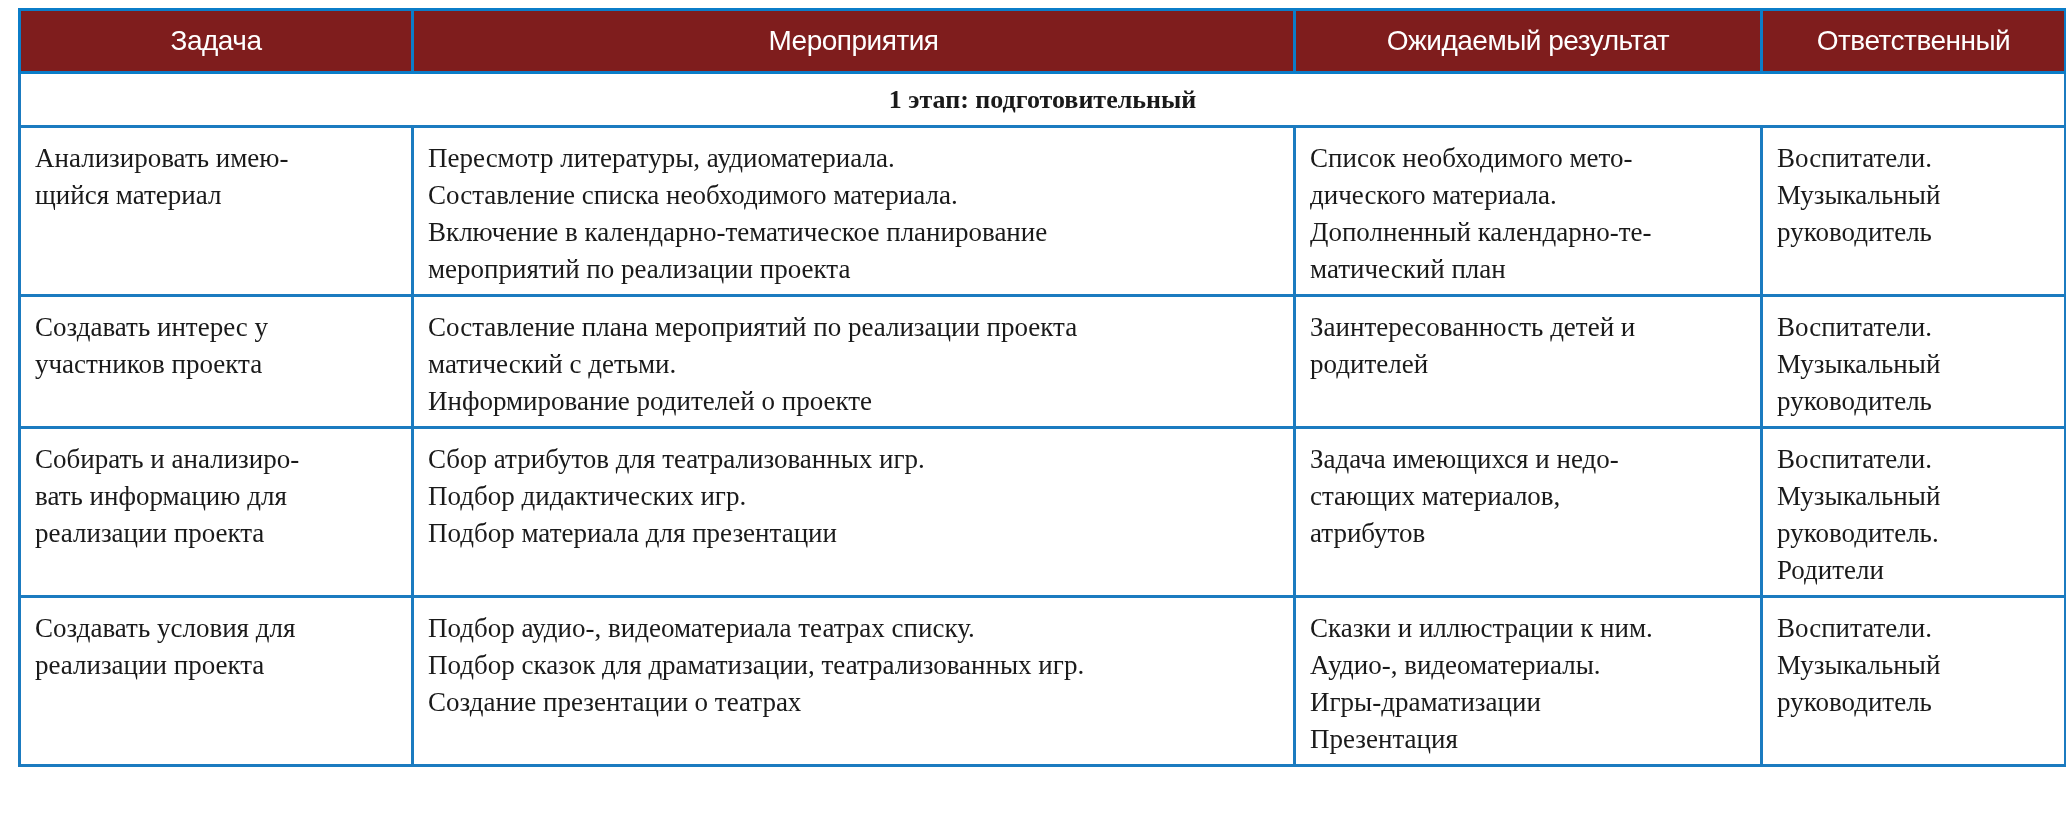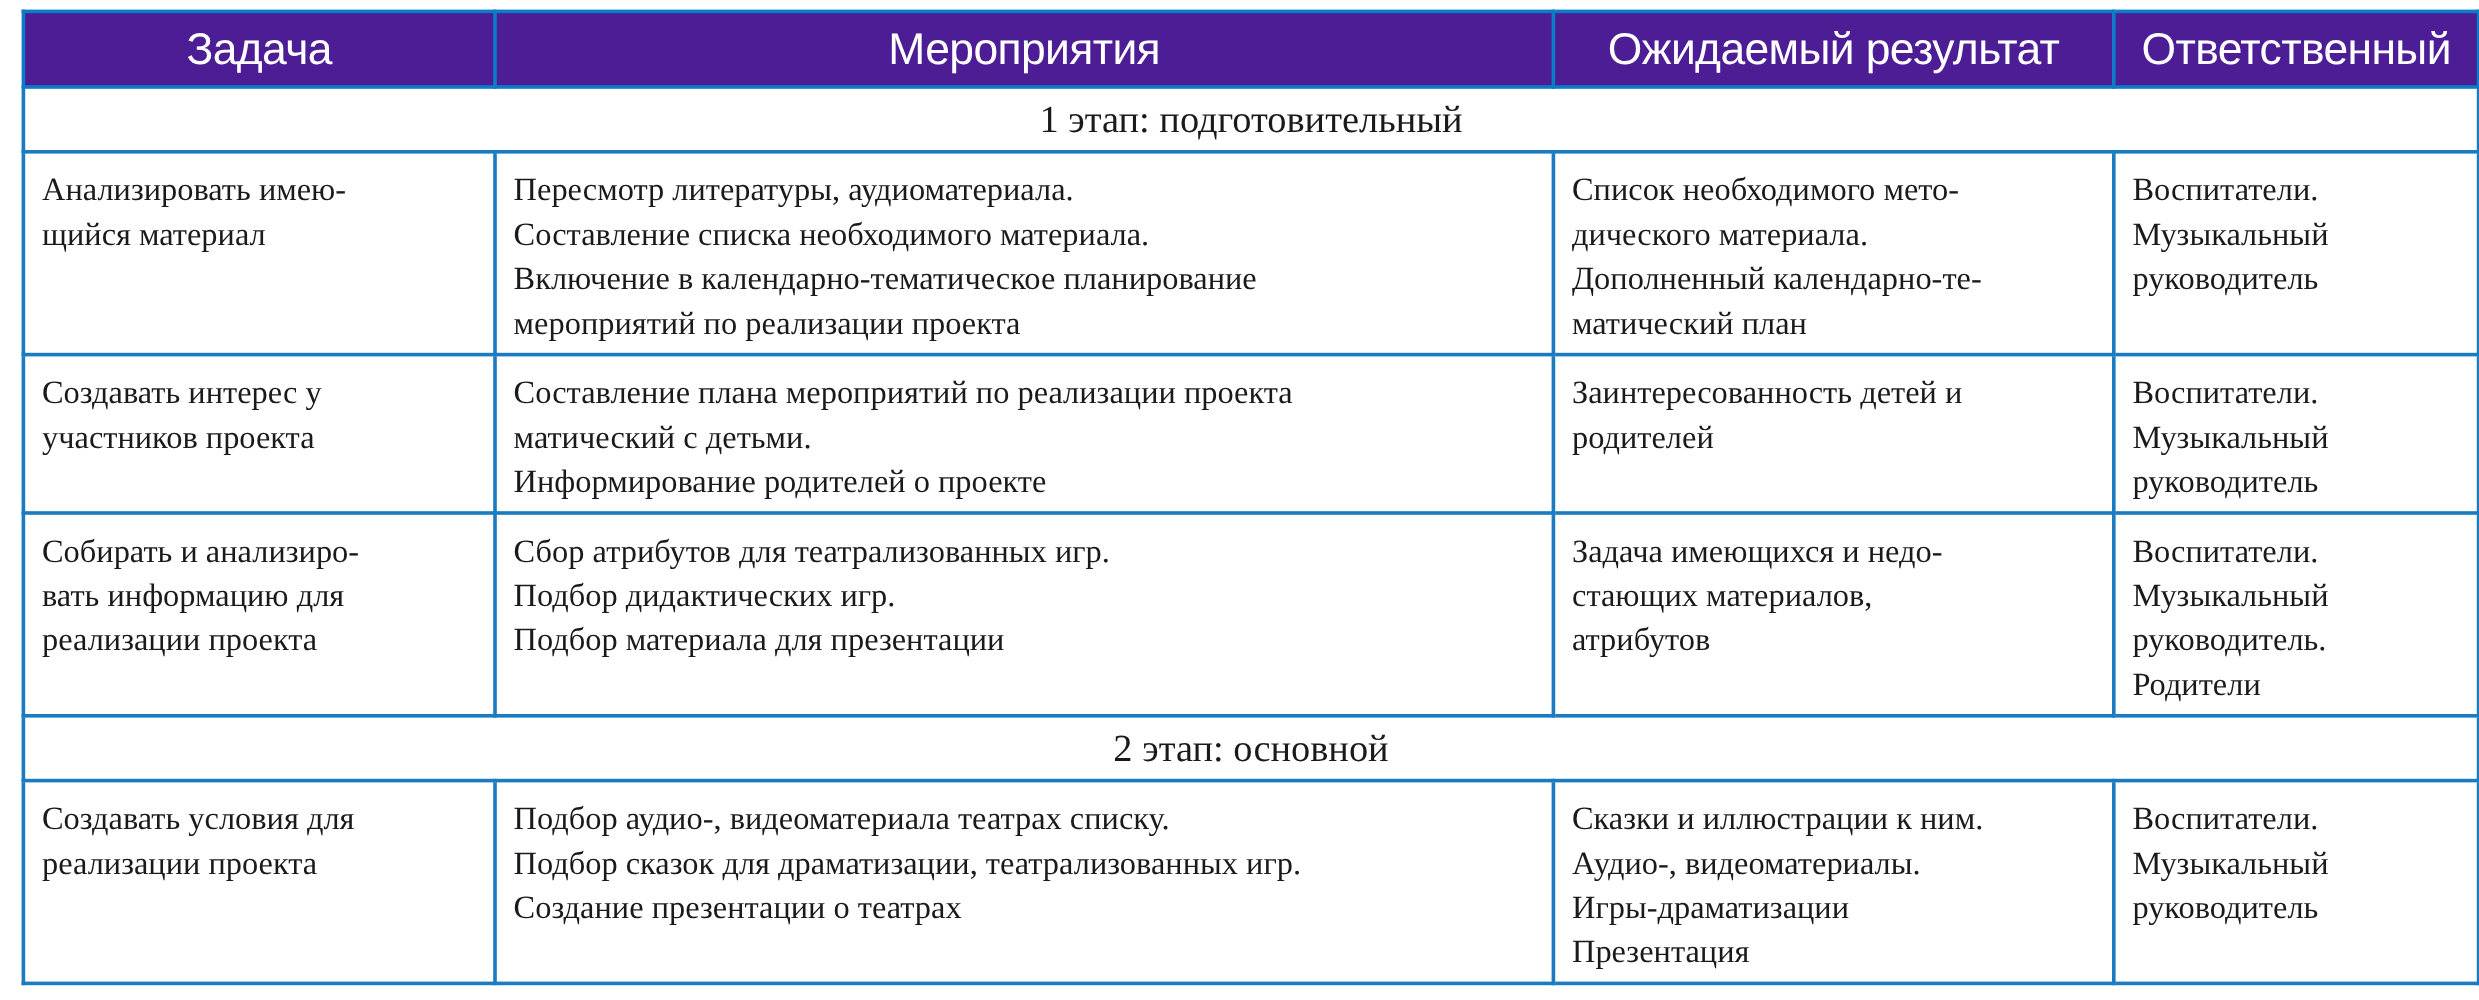--- a/index.html
+++ b/index.html
@@ -7,31 +7,31 @@
   .tbl {
     position:absolute; left:18px; top:8px; width:2046px;
     border-collapse:collapse; table-layout:fixed;
     font-family:"Liberation Serif", serif; color:#1a1a1a;
   }
   .tbl col.c1 { width:393px; }
   .tbl col.c2 { width:882px; }
   .tbl col.c3 { width:467px; }
   .tbl col.c4 { width:304px; }
   .tbl th {
-    background:#4c1d95; color:#ffffff; font-weight:normal;
+    background:#7f1d1d; color:#ffffff; font-weight:normal;
     font-family:"Liberation Sans", sans-serif;
-    font-size:37px; height:60px; padding:0; text-align:center;
+    font-size:28px; height:60px; padding:0; text-align:center;
     border:3px solid #0b7dc8; letter-spacing:-0.5px;
   }
   .tbl td {
     border:3px solid #1b7bc0; vertical-align:top;
     font-size:27px; line-height:37px; padding:12px 14px 6px 14px;
   }
   .tbl td.stage {
-    text-align:center; font-weight:normal; font-size:32px;
+    text-align:center; font-weight:bold; font-size:26px;
     padding:0; height:51px; vertical-align:middle;
   }
   .line { display:block; white-space:nowrap; }
   tr.r1 td { height:131px; }
   tr.r2 td { height:93px; }
   tr.r3 td { height:130px; }
   tr.r4 td { height:133px; }
 </style>
 </head>
 <body>
@@ -118,23 +118,20 @@
         <span class="line">атрибутов</span>
       </td>
       <td>
         <span class="line">Воспитатели.</span>
         <span class="line">Музыкальный</span>
         <span class="line">руководитель.</span>
         <span class="line">Родители</span>
       </td>
     </tr>
 
-    <tr>
-      <td colspan="4" class="stage">2 этап: основной</td>
-    </tr>
 
     <tr class="r4">
       <td>
         <span class="line">Создавать условия для</span>
         <span class="line">реализации проекта</span>
       </td>
       <td>
         <span class="line">Подбор аудио-, видеоматериала театрах списку.</span>
         <span class="line">Подбор сказок для драматизации, театрализованных игр.</span>
         <span class="line">Создание презентации о театрах</span>

